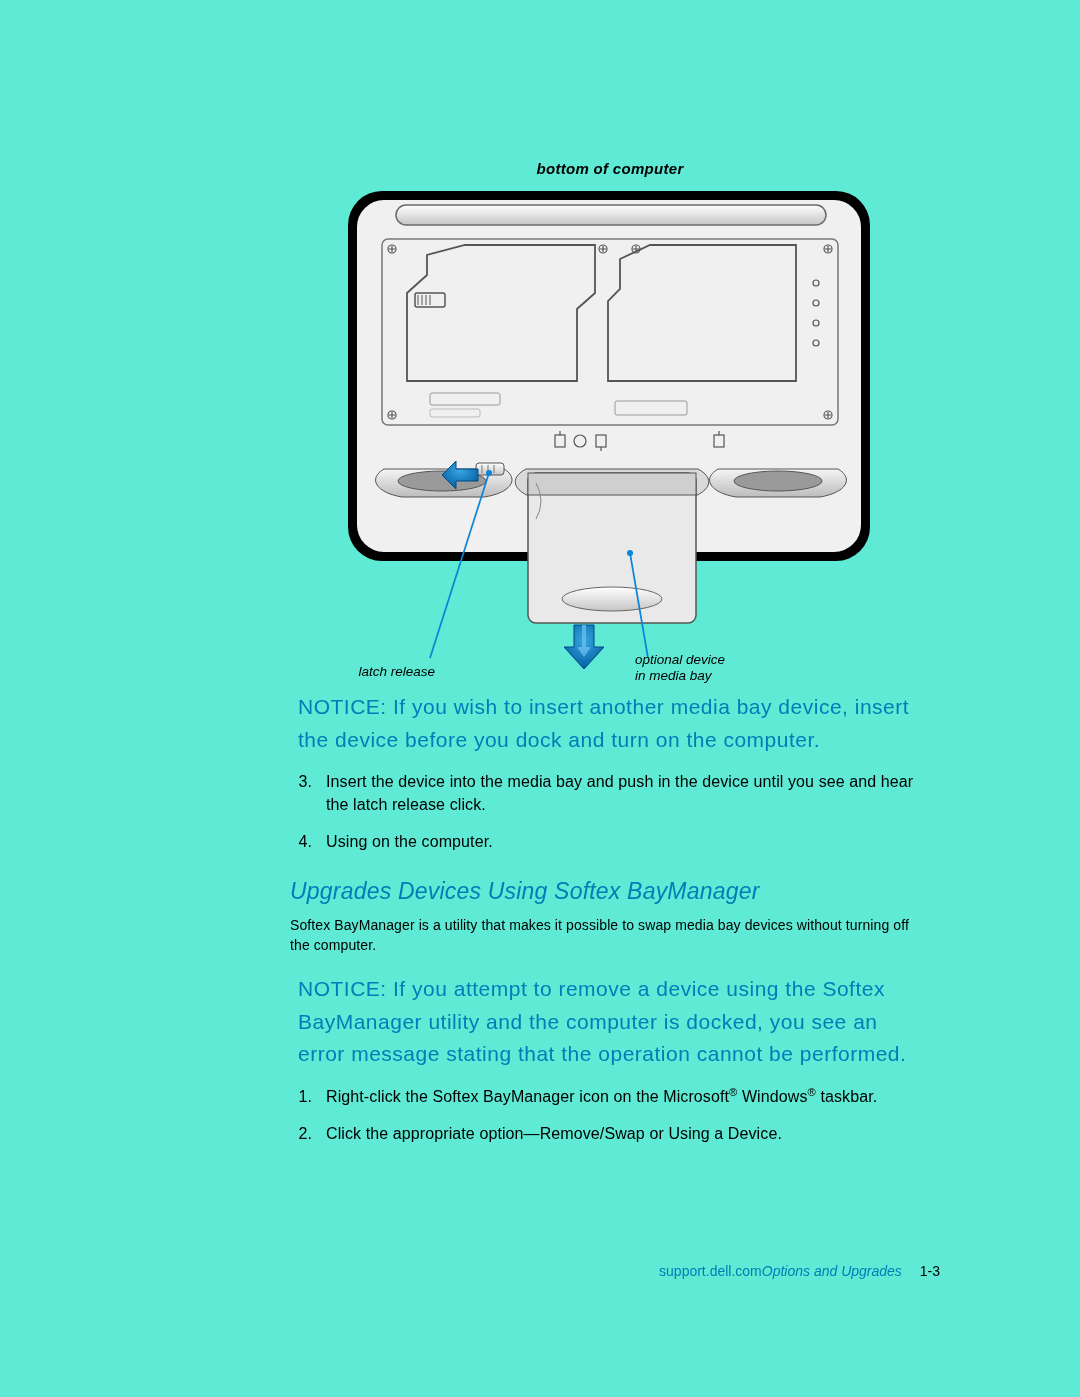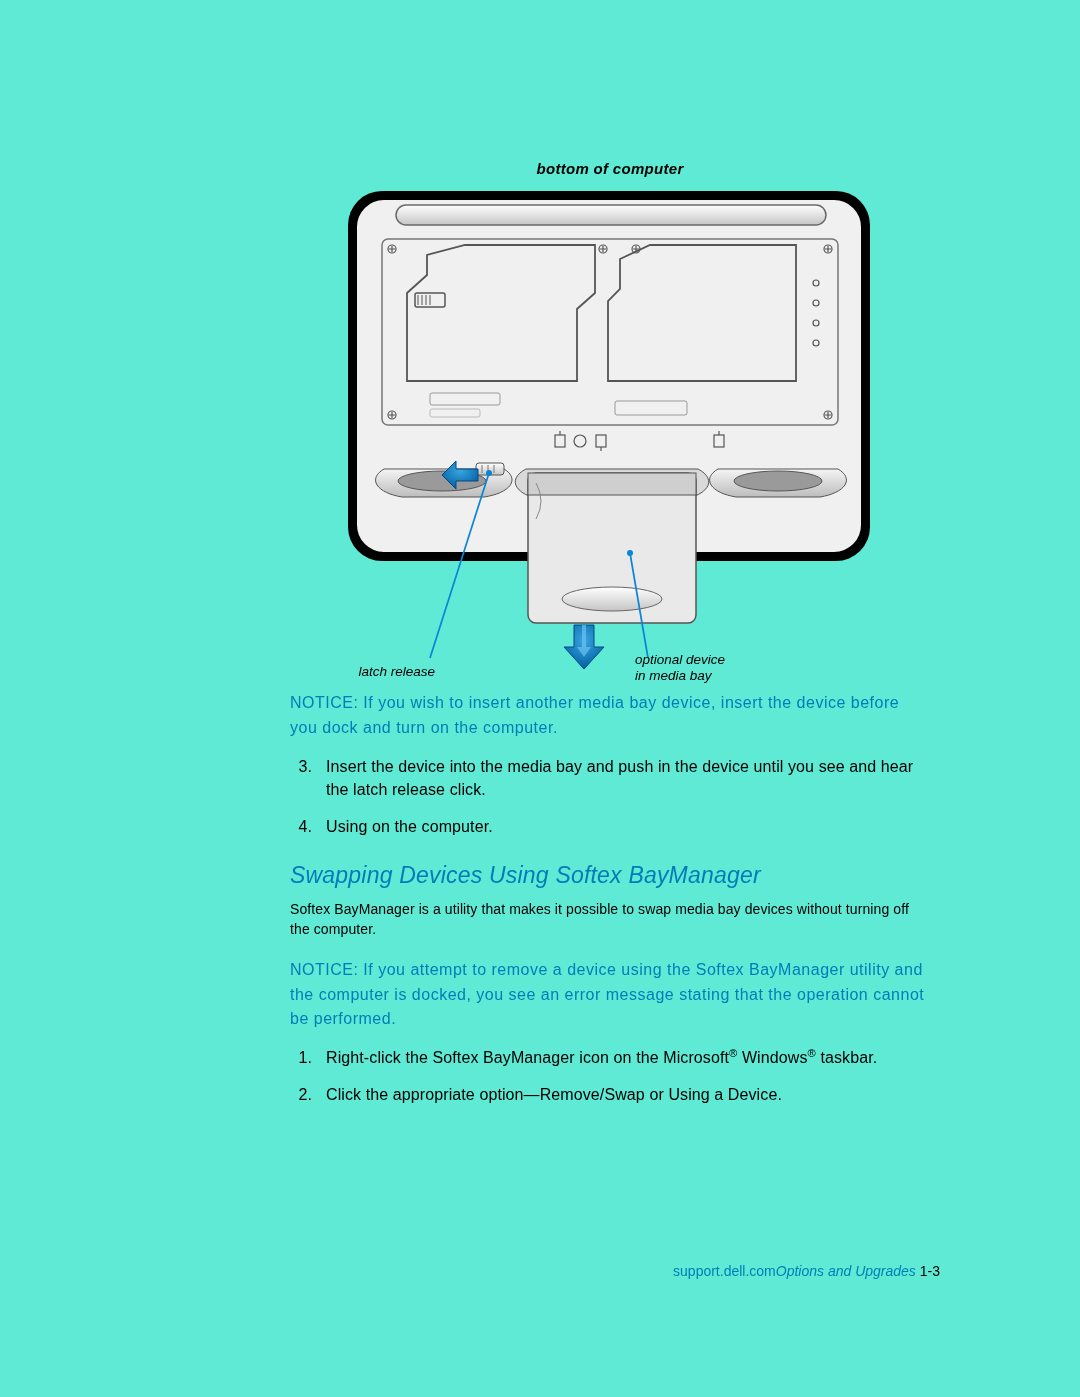--- a/index.html
+++ b/index.html
@@ -48,24 +48,25 @@
   .caption {
     color: #007db8;
     font-style: italic;
     font-size: 18px;
     letter-spacing: 0.4px;
     margin-top: 28px;
     margin-bottom: 22px;
   }
   .notice {
     color: #007db8;
-    font-size: 16px;
+    font-size: 21px;
     letter-spacing: 0.5px;
     line-height: 1.55;
     margin-bottom: 14px;
+    margin-left: 8px;
   }
   ol.steps {
     margin: 0 0 24px 0;
     padding-left: 0;
     list-style: none;
     counter-reset: step;
   }
   ol.steps > li {
     position: relative;
     padding-left: 36px;
@@ -105,21 +106,21 @@
   }
   .footer .left {
     color: #007db8;
   }
   .footer .right {
     color: #000;
   }
   .footer .right .sect {
     color: #007db8;
     font-style: italic;
-    margin-right: 0;
+    margin-right: 14px;
   }
   sup { font-size: 0.7em; vertical-align: super; line-height:0; }
   b { font-weight: normal; text-align: right; }
 </style>
 </head>
 <body>
 
 <div class="page">
   <div class="content">
 
@@ -236,21 +237,21 @@
     </div>
 
 
     <div class="notice">NOTICE: If you wish to insert another media bay device, insert the device before you dock and turn on the computer.</div>
 
     <ol class="steps">
       <li><span class="num">3.</span><span>Insert the device into the media bay and push in the device until you see and hear the latch release click.</span></li>
       <li><span class="num">4.</span><span>Using on the computer.</span></li>
     </ol>
 
-    <div class="section-heading">Swapping Devices Using Softex BayManager</div>
+    <div class="section-heading">Upgrades Devices Using Softex BayManager</div>
 
     <div class="body-p">Softex BayManager is a utility that makes it possible to swap media bay devices without turning off the computer.</div>
 
     <div class="notice">NOTICE: If you attempt to remove a device using the Softex BayManager utility and the computer is docked, you see an error message stating that the operation cannot be performed.</div>
 
     <ol class="steps">
       <li><span class="num">1.</span><span>Right-click the Softex BayManager icon on the Microsoft<sup>®</sup> Windows<sup>®</sup> taskbar.</span></li>
       <li><span class="num">2.</span><span>Click the appropriate option—<b>Remove/Swap</b> or <b>Using a Device</b>.</span></li>
     </ol>
 

